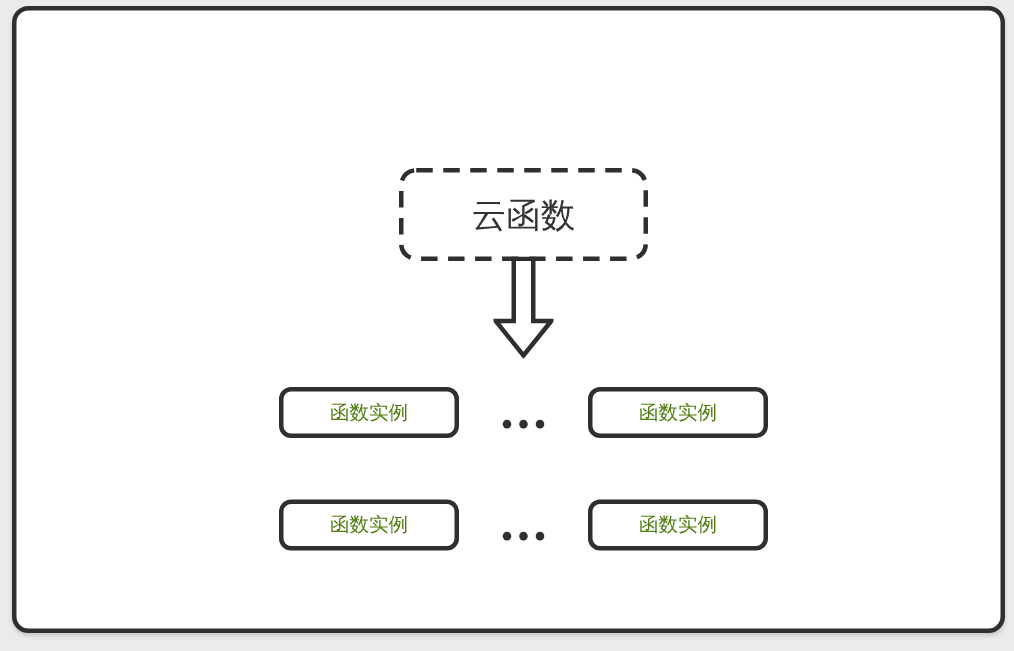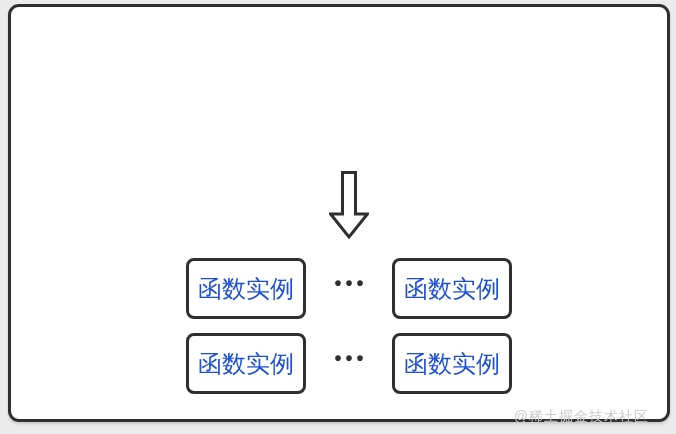--- a/index.html
+++ b/index.html
@@ -65,30 +65,30 @@
   }
   .arrow {
     position: absolute;
     left: 318px;
     top: 164px;
     display: block;
   }
   .instance-box {
     position: absolute;
     width: 120px;
-    height: 61px;
+    height: 34px;
     box-sizing: border-box;
     border: 3px solid #2f2f2f;
     border-radius: 8px;
     background: #ffffff;
     display: flex;
     align-items: center;
     justify-content: center;
-    font-size: 24px;
-    color: #1d4ed8;
+    font-size: 13px;
+    color: #4d7c0f;
   }
   .box-r1-left  { left: 175px; top: 251px; }
   .box-r1-right { left: 381px; top: 251px; }
   .box-r2-left  { left: 175px; top: 326px; }
   .box-r2-right { left: 381px; top: 326px; }
   .dots {
     position: absolute;
     left: 313px;
     width: 50px;
     height: 22px;
@@ -111,32 +111,37 @@
     letter-spacing: 1px;
   }
 </style>
 </head>
 <body>
 
 <div class="canvas">
   <div class="frame">
 
 
+    <div class="cloud-fn-box">
+      <svg width="166" height="62" viewBox="0 0 166 62">
+        <rect x="1.5" y="1.5" width="163" height="59" rx="10" ry="10" fill="none" stroke="#2f2f2f" stroke-width="3" stroke-dasharray="11 7"></rect>
+      </svg>
+      <span class="cloud-fn-label">云函数</span>
+    </div>
 
     <svg class="arrow" width="40" height="68" viewBox="0 0 40 68">
       <polygon points="13.5,1.5 26.5,1.5 26.5,43 38.5,43 20,66 1.5,43 13.5,43" fill="#ffffff" stroke="#2f2f2f" stroke-width="3" stroke-linejoin="miter"></polygon>
     </svg>
 
     <div class="instance-box box-r1-left">函数实例</div>
 
     <div class="dots dots-r1">•••</div>
 
     <div class="instance-box box-r1-right">函数实例</div>
 
     <div class="instance-box box-r2-left">函数实例</div>
 
     <div class="dots dots-r2">•••</div>
 
     <div class="instance-box box-r2-right">函数实例</div>
 
-    <div class="watermark">@稀土掘金技术社区</div>
   </div>
 </div>
 
 </body></html>

